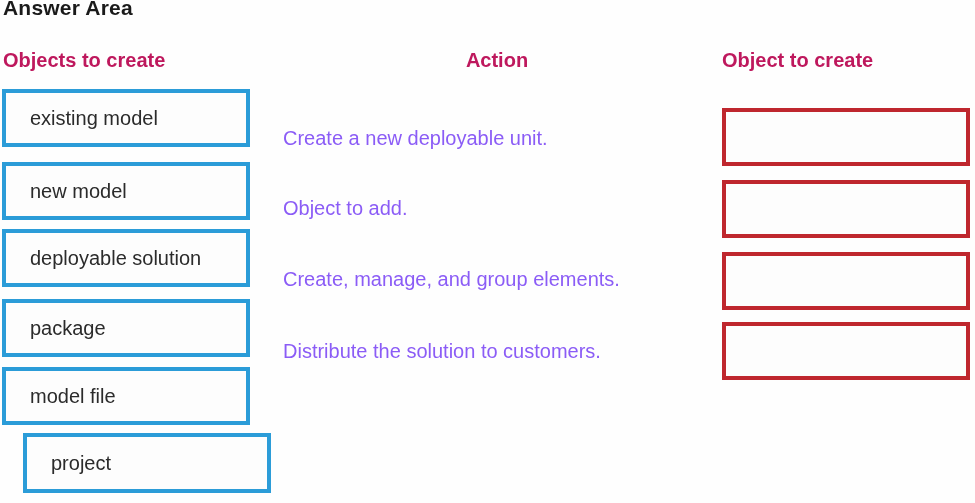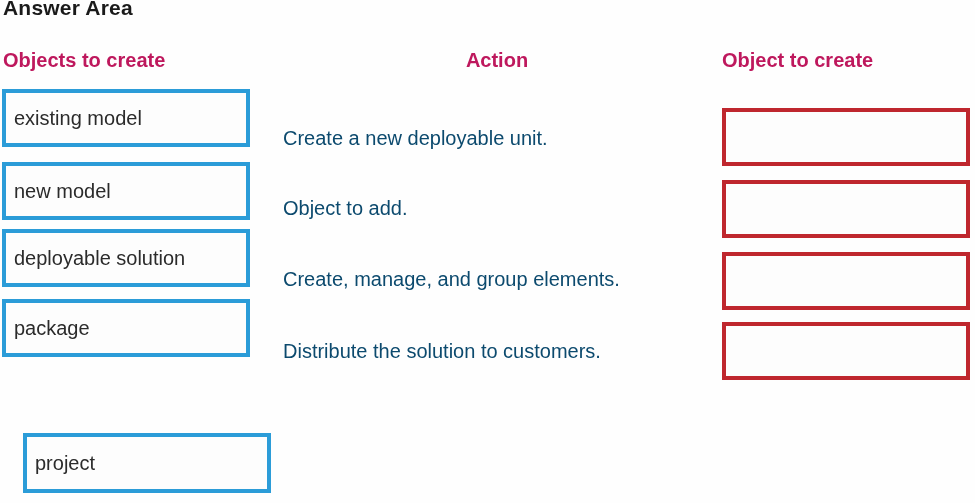--- a/index.html
+++ b/index.html
@@ -39,30 +39,30 @@
   .src-box {
     position: absolute;
     left: 2px;
     width: 248px;
     height: 58px;
     box-sizing: border-box;
     border: 4px solid #2b9cd8;
     background: #fdfdfd;
     display: flex;
     align-items: center;
-    padding-left: 8px;
+    padding-left: 24px;
     font-size: 20px;
     color: #2b2b2b;
     cursor: grab;
   }
   .action-label {
     position: absolute;
     left: 283px;
     font-size: 20px;
-    color: #0c4a6e;
+    color: #8b5cf6;
     white-space: nowrap;
   }
   .dst-box {
     position: absolute;
     left: 722px;
     width: 248px;
     height: 58px;
     box-sizing: border-box;
     border: 4px solid #bf272e;
     background: #fdfdfd;
@@ -106,20 +106,23 @@
     </div>
   <div id="src-1" class="src-box">
       <span>new model</span>
     </div>
   <div id="src-2" class="src-box">
       <span>deployable solution</span>
     </div>
   <div id="src-3" class="src-box">
       <span>package</span>
     </div>
+  <div id="src-4" class="src-box">
+      <span>model file</span>
+    </div>
   <div id="src-5" class="src-box">
       <span>project</span>
     </div>
 
   <div id="act-0" class="action-label">Create a new deployable unit.</div>
   <div id="act-1" class="action-label">Object to add.</div>
   <div id="act-2" class="action-label">Create, manage, and group elements.</div>
   <div id="act-3" class="action-label">Distribute the solution to customers.</div>
 
   <div id="dst-0" class="dst-box"></div>

